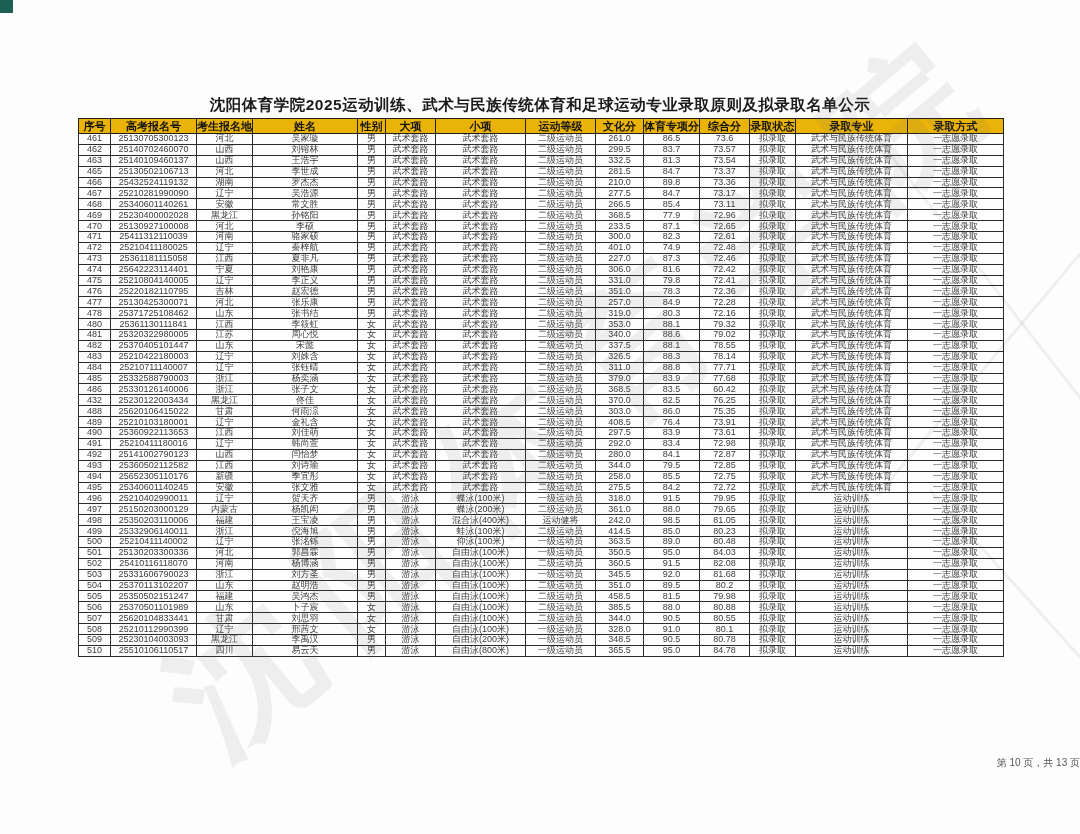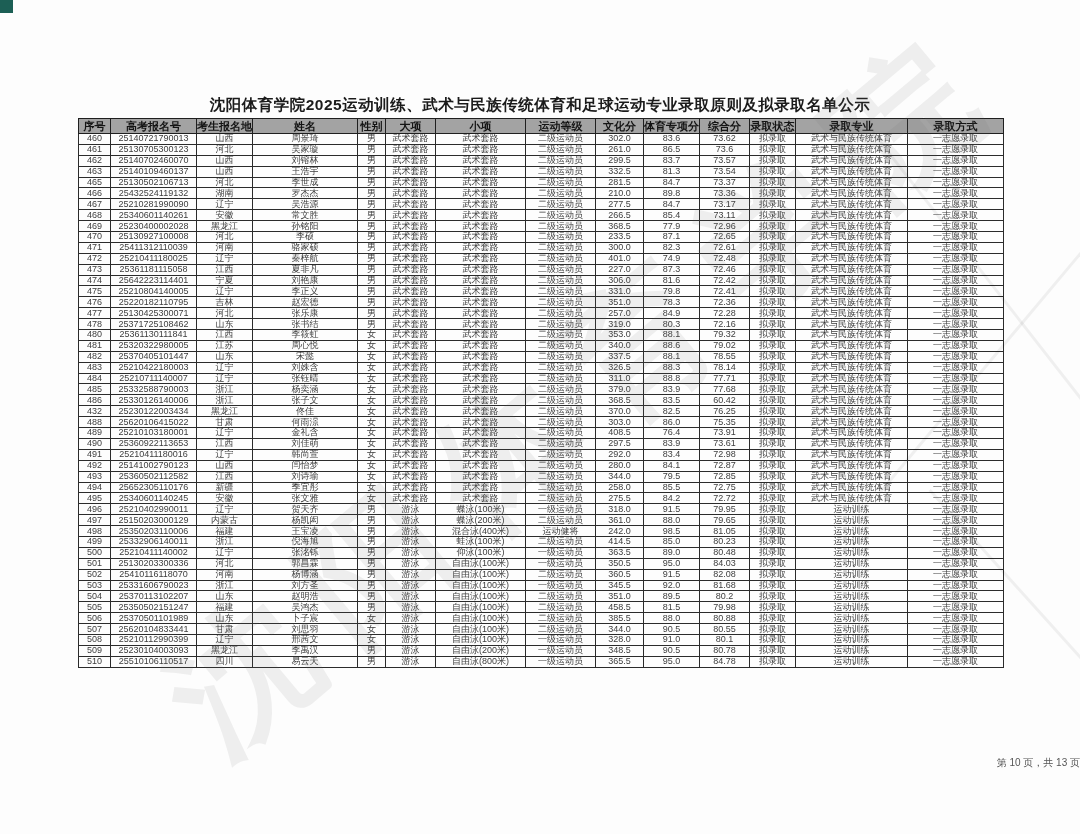--- a/index.html
+++ b/index.html
@@ -13,21 +13,21 @@
     position:absolute; top:95px; left:0; width:100%;
     text-align:center; font-size:15.5px; font-weight:bold; color:#1b1b1b;
     letter-spacing:0.5px; white-space:nowrap;
   }
 
   table.roster {
     position:absolute; left:78px; top:118px; width:925px;
     border-collapse:collapse; table-layout:fixed;
   }
   table.roster th {
-    background:#a3a3a3; border:1px solid #1f1f1f;
+    background:#eab308; border:1px solid #1f1f1f;
     font-size:11px; font-weight:bold; color:#141414;
     height:15px; padding:0; line-height:1.1; white-space:nowrap; overflow:hidden;
     text-align:center;
   }
   table.roster td {
     border:1px solid #2b2b2b;
     font-size:9px; color:#3d3d3d;
     height:10.9px; padding:0 1px; text-align:center;
     line-height:1; white-space:nowrap; overflow:hidden;
   }
@@ -92,36 +92,20 @@
           <th>文化分</th>
           <th>体育专项分</th>
           <th>综合分</th>
           <th>录取状态</th>
           <th>录取专业</th>
           <th>录取方式</th>
         </tr>
     </thead>
     <tbody id="tbody">
         <tr>
-          <td>460</td>
-          <td>25140721790013</td>
-          <td>山西</td>
-          <td>周景琦</td>
-          <td>男</td>
-          <td>武术套路</td>
-          <td>武术套路</td>
-          <td>二级运动员</td>
-          <td>302.0</td>
-          <td>83.6</td>
-          <td>73.62</td>
-          <td>拟录取</td>
-          <td>武术与民族传统体育</td>
-          <td>一志愿录取</td>
-        </tr>
-        <tr>
           <td>461</td>
           <td>25130705300123</td>
           <td>河北</td>
           <td>吴家璇</td>
           <td>男</td>
           <td>武术套路</td>
           <td>武术套路</td>
           <td>二级运动员</td>
           <td>261.0</td>
           <td>86.5</td>

